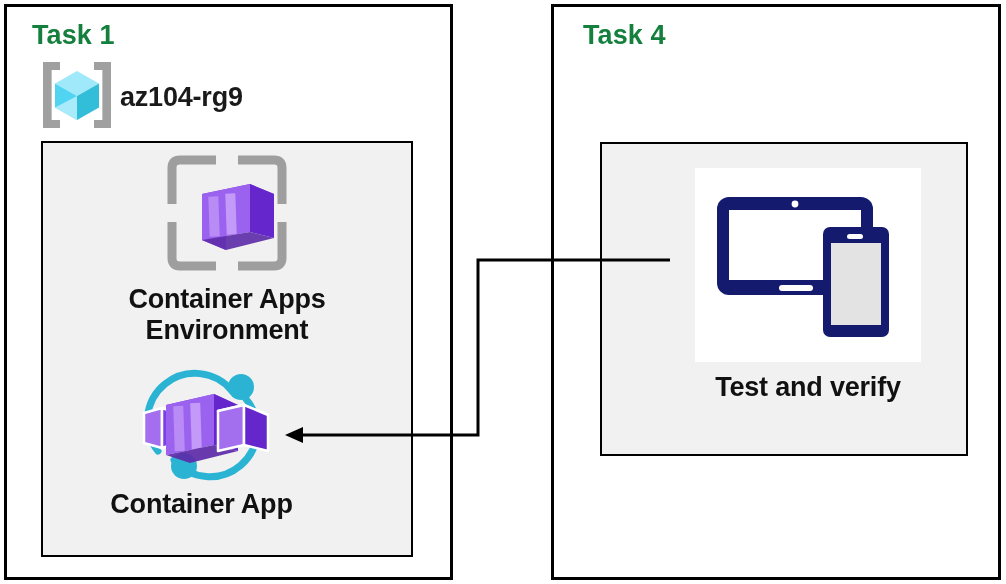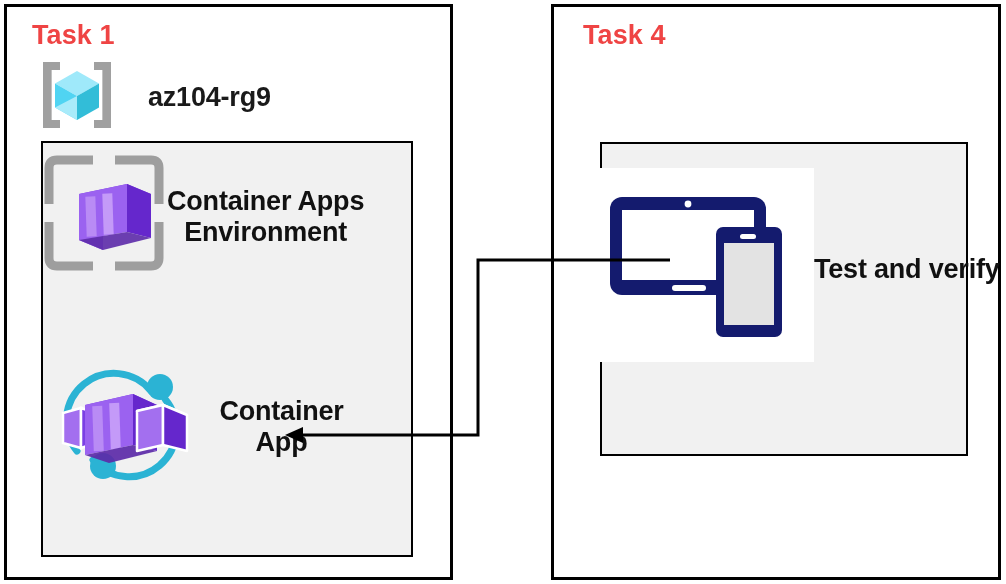--- a/index.html
+++ b/index.html
@@ -30,35 +30,35 @@
     border: 3px solid #000000;
     box-sizing: border-box;
   }
   #task1-panel { left: 4px;   top: 4px; width: 449px; height: 576px; }
   #task2-panel { left: 551px; top: 4px; width: 450px; height: 576px; }
 
   .task-heading {
     position: absolute;
     font-size: 27px;
     font-weight: bold;
-    color: #ef4444;
+    color: #15803d;
     letter-spacing: 0.1px;
     white-space: nowrap;
   }
   #task1-heading { left: 32px;  top: 20px; }
   #task2-heading { left: 583px; top: 20px; }
 
   
   #rg-row {
     position: absolute;
     left: 34px;
     top: 58px;
     display: flex;
     align-items: center;
-    gap: 28px;
+    gap: 0;
   }
   #rg-label {
     font-size: 27px;
     font-weight: bold;
     color: #1a1a1a;
     white-space: nowrap;
     letter-spacing: -0.2px;
   }
 
   
@@ -68,21 +68,21 @@
     border: 2px solid #000000;
     box-sizing: border-box;
   }
   #task1-inner { left: 41px;  top: 141px; width: 372px; height: 416px; }
   #task2-inner { left: 600px; top: 142px; width: 368px; height: 314px; }
 
   
   .node {
     position: absolute;
     display: flex;
-    flex-direction: row;
+    flex-direction: column;
     align-items: center;
   }
   #node-cae { left: 41px; top: 150px; width: 372px; }
   #node-ca  { left: 41px; top: 365px; width: 321px; }
   #node-tv  { left: 588px; top: 168px; width: 440px; }
 
   .node-caption {
     font-size: 27px;
     font-weight: bold;
     color: #111111;

